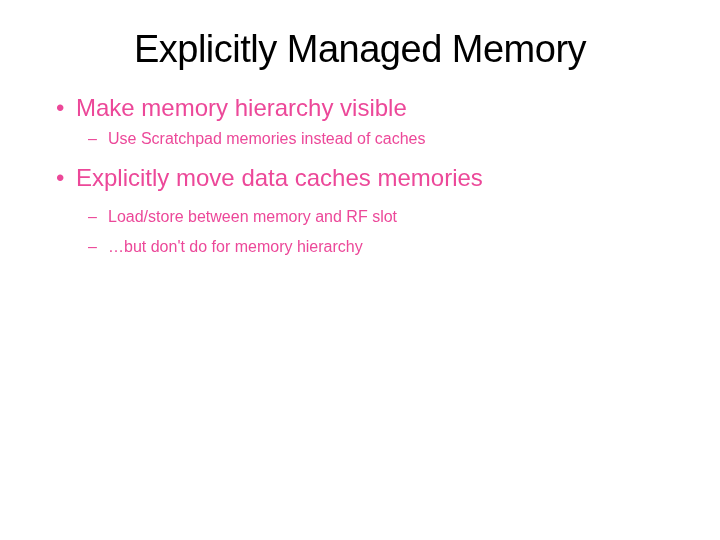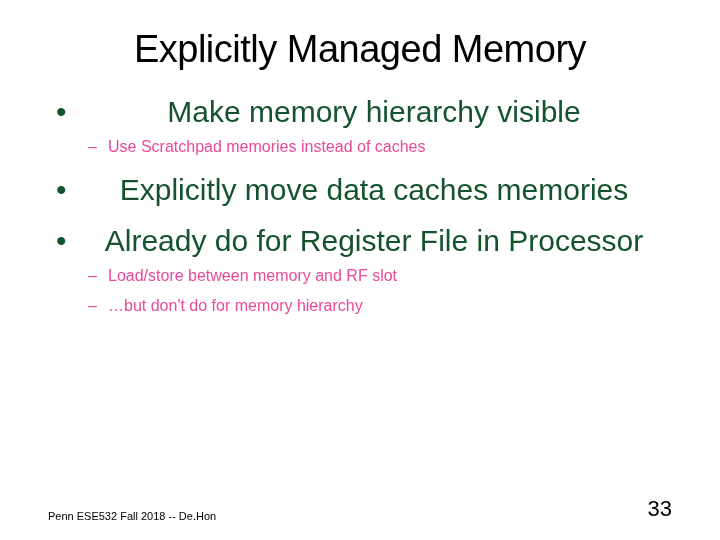--- a/index.html
+++ b/index.html
@@ -26,27 +26,26 @@
       font-weight: 400;
       text-align: center;
       color: #000;
       margin-bottom: 22px;
       letter-spacing: -0.5px;
     }
     .content {
       padding-left: 8px;
     }
     .bullet-l1 {
-      font-size: 30px;
-      color: #14532d;
+      font-size: 24px;
+      color: #ec4899;
       margin-bottom: 6px;
       padding-left: 20px;
       position: relative;
       line-height: 1.25;
-      text-align: center;
     }
     .bullet-l1::before {
       content: "•";
       position: absolute;
       left: 0;
       top: 0;
     }
     .bullet-l2 {
       font-size: 16px;
       color: #ec4899;
@@ -93,24 +92,19 @@
     <div class="group">
       <div class="bullet-l1">Make memory hierarchy visible</div>
       <div class="bullet-l2">Use Scratchpad memories instead of caches</div>
     </div>
 
     <div class="group">
       <div class="bullet-l1">Explicitly move data caches memories</div>
     </div>
 
     <div class="group">
-      <div class="bullet-l1">Already do for Register File in Processor</div>
       <div class="bullet-l2">Load/store between memory and RF slot</div>
       <div class="bullet-l2">…but don't do for memory hierarchy</div>
     </div>
 
   </div>
 
-  <div class="footer">
-    <div class="footer-left">Penn ESE532 Fall 2018 -- De.Hon</div>
-    <div class="footer-right">33</div>
-  </div>
 </div>
 
 </body></html>

